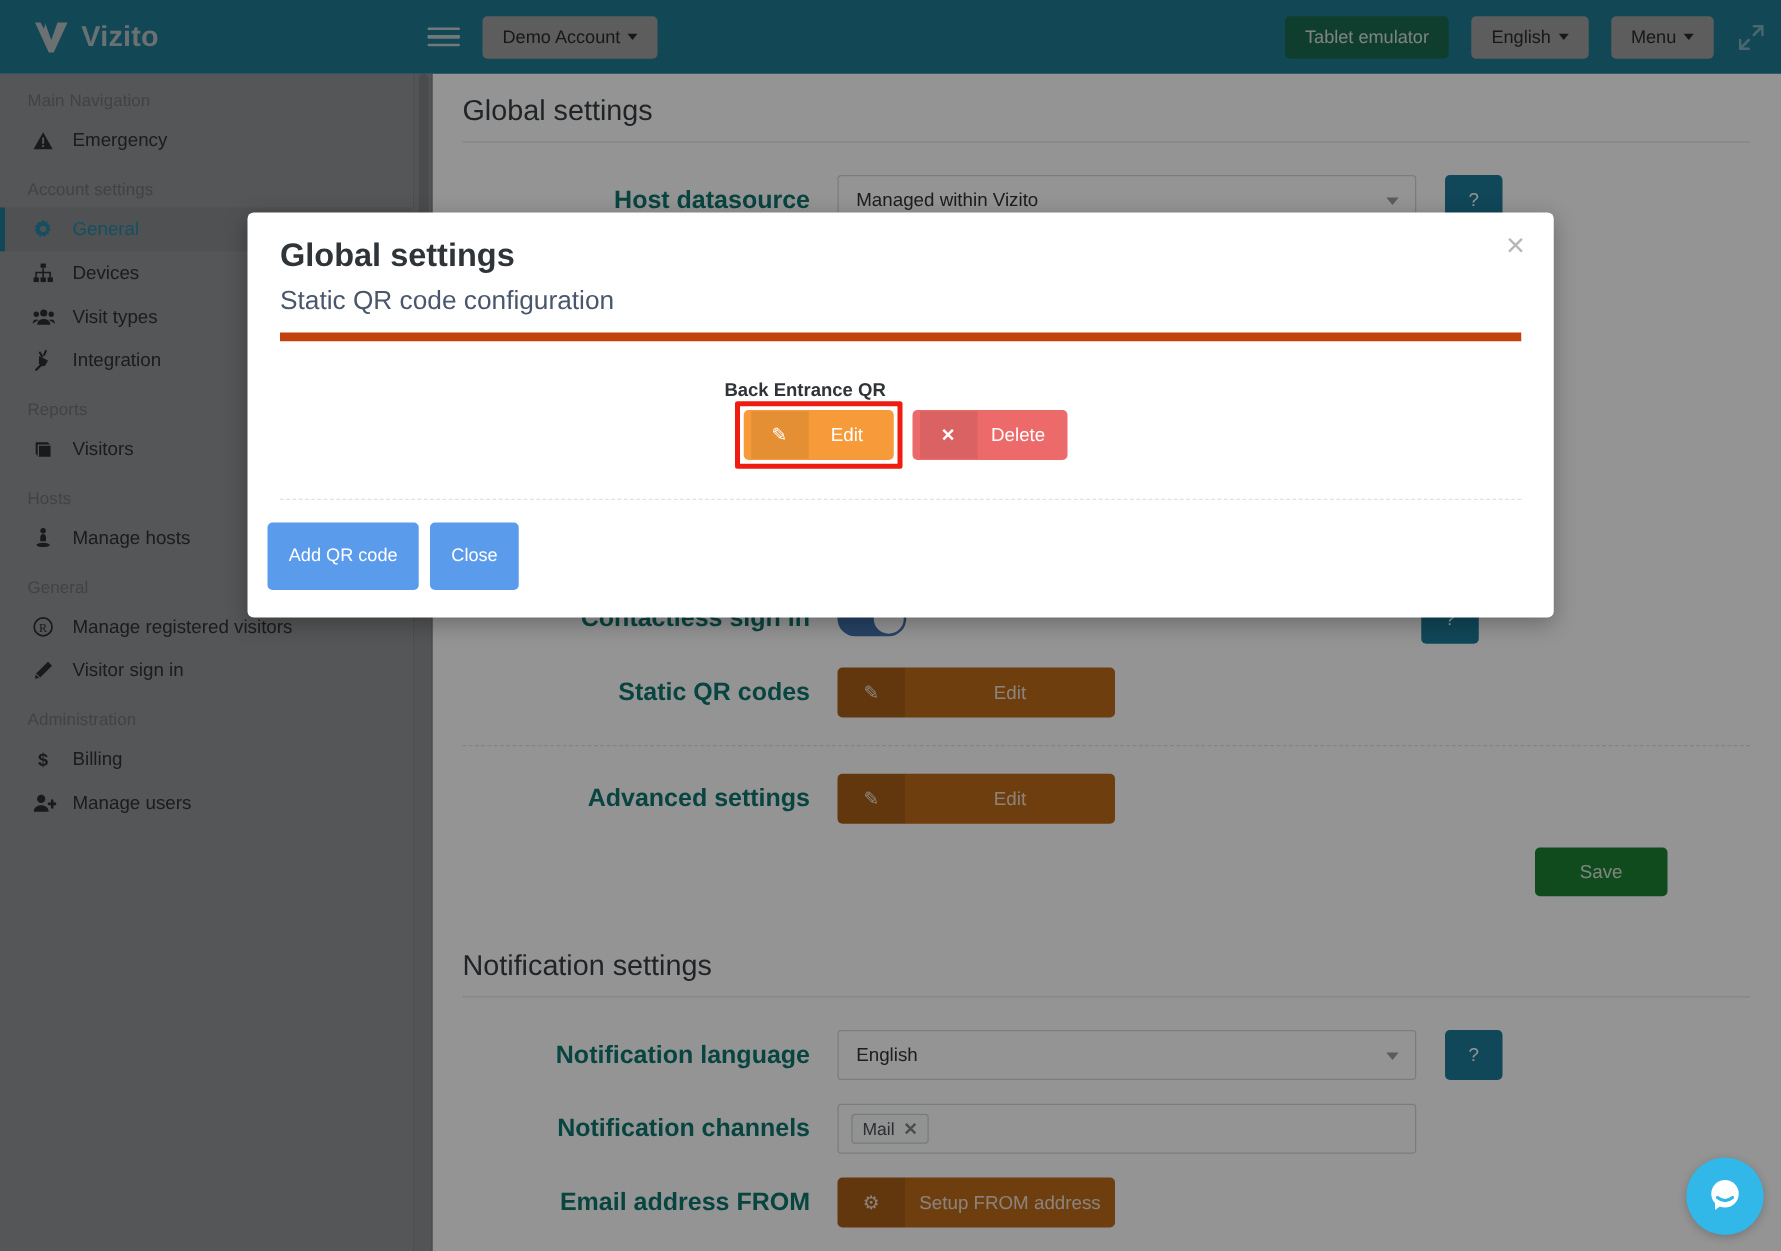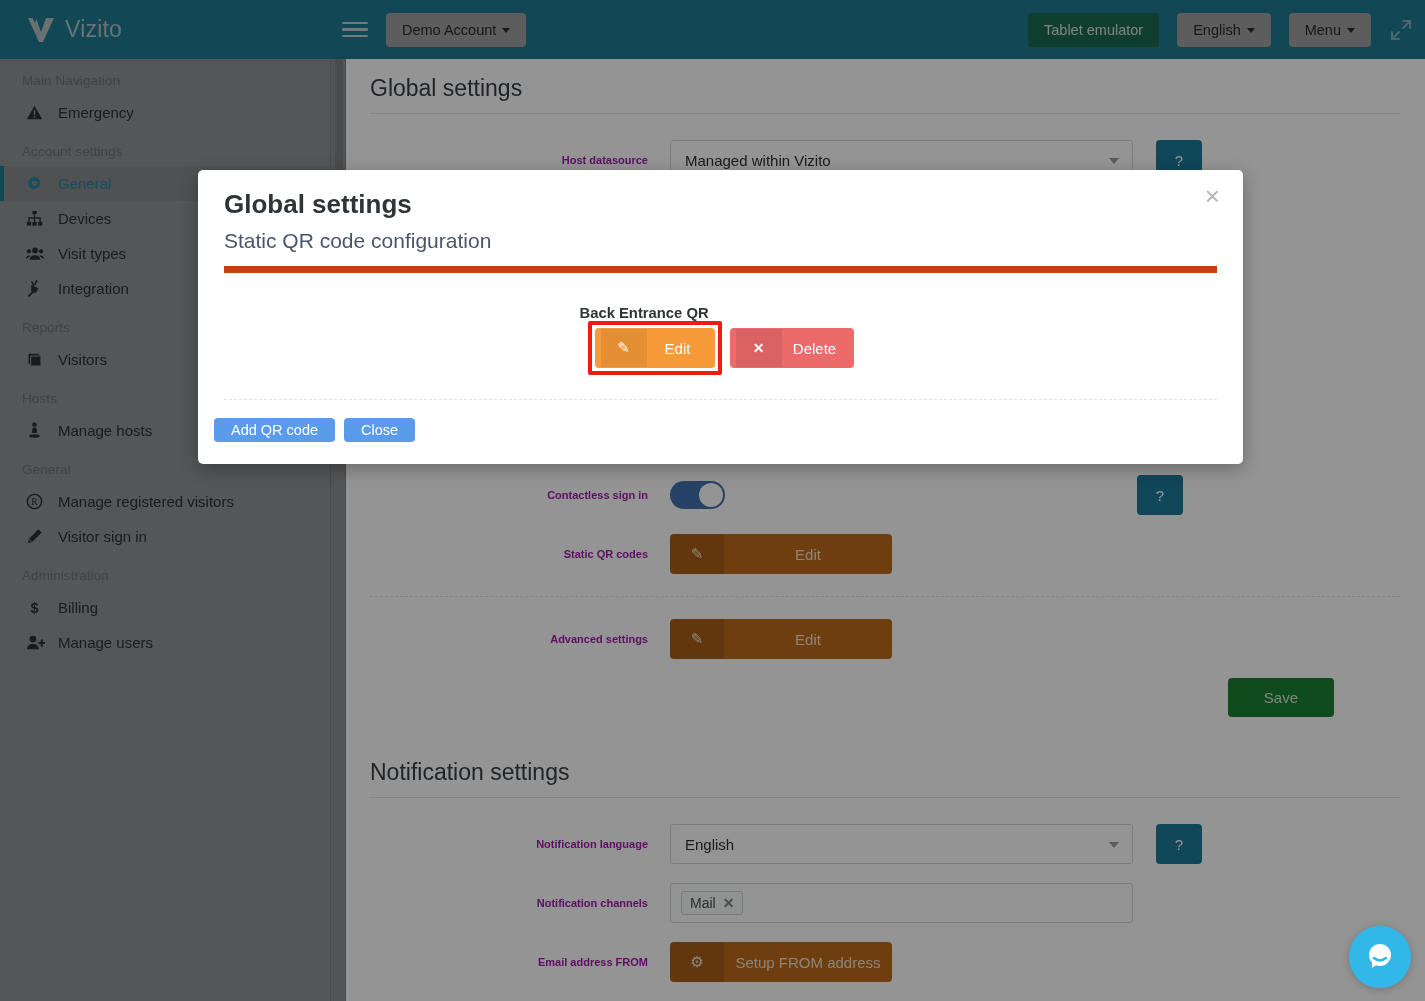--- a/index.html
+++ b/index.html
@@ -17,21 +17,21 @@
     width: 1425px; height: 59px;
     background: #1f7a94;
     display: flex; align-items: center;
     z-index: 40;
   }
   .brand {
     width: 330px; height: 59px;
     display: flex; align-items: center; gap: 9px;
     padding-left: 26px;
     color: #b9c3c6;
-    font-size: 23px; font-weight: 400;
+    font-size: 23px; font-weight: 700;
     letter-spacing: .2px;
   }
   .brand-logo { width: 30px; height: 28px; display:block; }
   .hamburger {
     width: 26px; height: 26px;
     margin-left: 12px;
     display: flex; flex-direction: column; justify-content: center; gap: 4px;
     cursor: pointer;
   }
   .hamburger span { display:block; height: 2.5px; background: #c6d0d3; border-radius: 1px; }
@@ -125,21 +125,21 @@
     padding: 16px 0 11px 0;
     border-bottom: 1px solid #e2e4e6;
     margin-bottom: 26px;
   }
   .form-row {
     display: flex; align-items: center;
     margin-bottom: 19px;
   }
   .form-label {
     width: 300px; text-align: right; padding-right: 22px;
-    font-size: 11px; color: #a21caf; font-weight: 700;
+    font-size: 20px; color: #0f766e; font-weight: 700;
   }
   .form-field { flex: 1; display: flex; align-items: center; gap: 12px; }
   .select {
     width: 463px; height: 40px;
     border: 1px solid #d3d6d8; border-radius: 3px;
     background: #fff;
     display: flex; align-items: center;
     padding: 0 14px;
     font-size: 15px; color: #333;
     position: relative;
@@ -279,21 +279,21 @@
   .btn-del .d-lb {
     flex: 1; display: flex; align-items: center; justify-content: center;
     font-size: 15px;
   }
   .modal-footer {
     padding: 18px 26px 22px 16px;
     display: flex; gap: 9px;
   }
   .btn-blue {
     background: #5b9bec; color: #fff; border: none; border-radius: 4px;
-    height: 24px; padding: 0 17px; font-size: 14.5px; cursor: pointer;
+    height: 54px; padding: 0 17px; font-size: 14.5px; cursor: pointer;
     font-family: inherit;
   }
 
   
   .chat-widget {
     position: absolute; right: 14px; bottom: 13px;
     width: 62px; height: 62px; border-radius: 50%;
     background: #31b7e8;
     display: flex; align-items: center; justify-content: center;
     z-index: 80; cursor: pointer;

